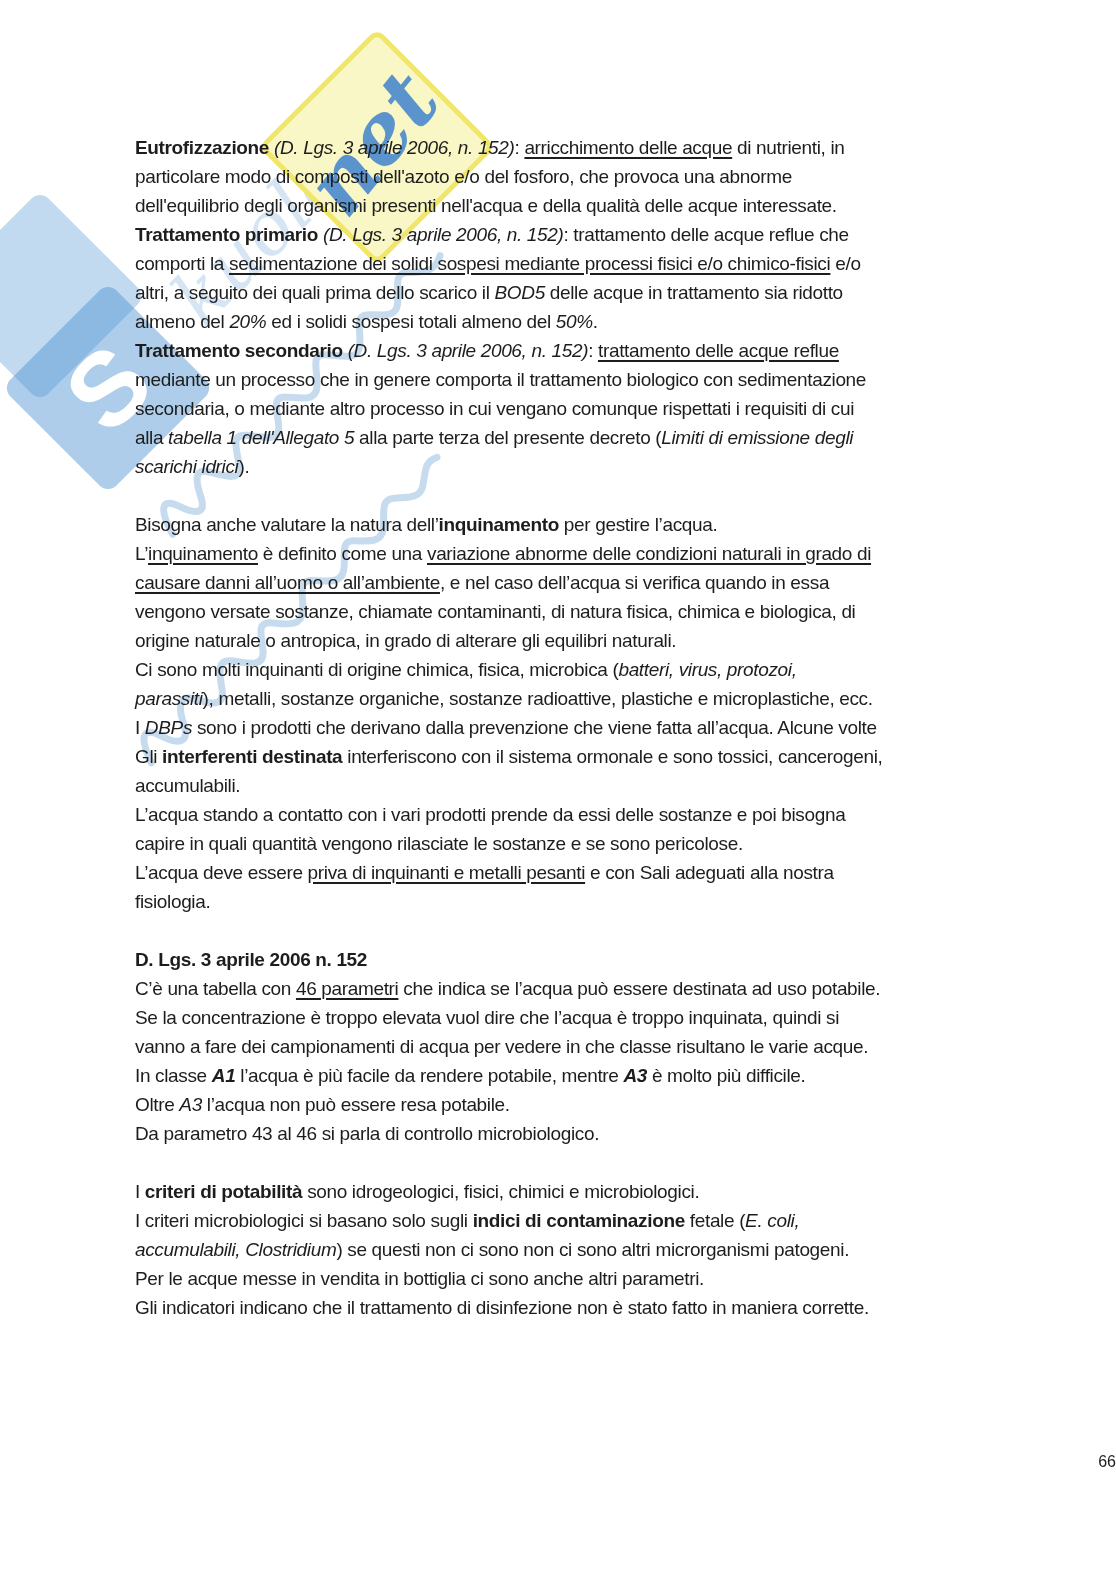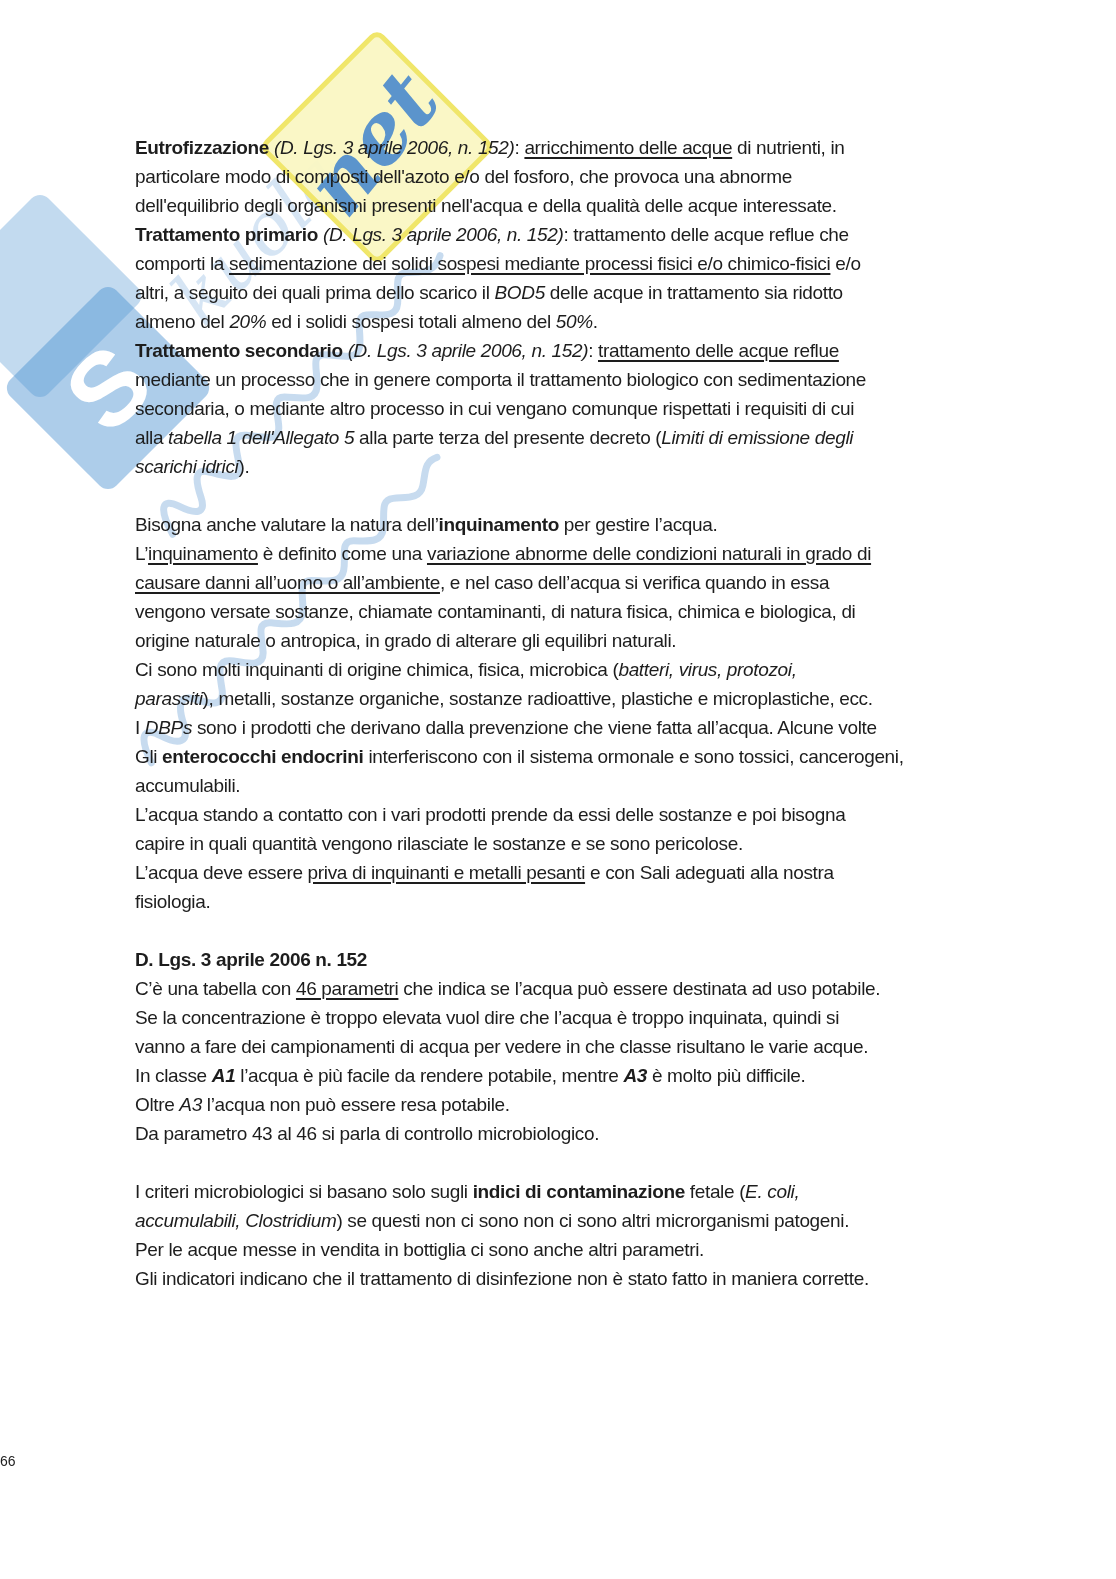--- a/index.html
+++ b/index.html
@@ -77,22 +77,22 @@
   .line span.b{font-weight:bold;}
   .line span.i{font-style:italic;}
   .line span.u{
     text-decoration:underline;
     text-decoration-thickness:2px;
     text-underline-offset:3px;
     margin-top:9px;
   }
   .page-number{
     position:absolute;left:0;top:1453px;width:100%;
-    text-align:left;z-index:2;
-    font-size:14px;color:#1d1d1d;
+    text-align:right;z-index:2;
+    font-size:16px;color:#1d1d1d;
   }
 </style>
 </head>
 <body>
 
 <div class="page">
 
   <div class="watermark" aria-hidden="true">
     <div class="tile tile-blue tile-echo"></div>
     <div class="tile tile-blue tile-s">
@@ -131,35 +131,36 @@
       <div class="line"><span class="i">scarichi idrici</span><span>).</span></div>
       <div class="line"></div>
       <div class="line"><span>Bisogna anche valutare la natura dell’</span><span class="b">inquinamento</span><span> per gestire l’acqua.</span></div>
       <div class="line"><span>L’</span><span class="u">inquinamento</span><span> è definito come una </span><span class="u">variazione abnorme delle condizioni naturali in grado di</span></div>
       <div class="line"><span class="u">causare danni all’uomo o all’ambiente</span><span>, e nel caso dell’acqua si verifica quando in essa</span></div>
       <div class="line"><span>vengono versate sostanze, chiamate contaminanti, di natura fisica, chimica e biologica, di</span></div>
       <div class="line"><span>origine naturale o antropica, in grado di alterare gli equilibri naturali.</span></div>
       <div class="line"><span>Ci sono molti inquinanti di origine chimica, fisica, microbica (</span><span class="i">batteri, virus, protozoi,</span></div>
       <div class="line"><span class="i">parassiti</span><span>), metalli, sostanze organiche, sostanze radioattive, plastiche e microplastiche, ecc.</span></div>
       <div class="line"><span>I </span><span class="i">DBPs</span><span> sono i prodotti che derivano dalla prevenzione che viene fatta all’acqua. Alcune volte</span></div>
-      <div class="line"><span>Gli </span><span class="b">enterococchi endocrini</span><span> interferiscono con il sistema ormonale e sono tossici, cancerogeni,</span></div>
+      <div class="line"><span>Gli </span><span class="b">interferenti destinata</span><span> interferiscono con il sistema ormonale e sono tossici, cancerogeni,</span></div>
       <div class="line"><span>accumulabili.</span></div>
       <div class="line"><span>L’acqua stando a contatto con i vari prodotti prende da essi delle sostanze e poi bisogna</span></div>
       <div class="line"><span>capire in quali quantità vengono rilasciate le sostanze e se sono pericolose.</span></div>
       <div class="line"><span>L’acqua deve essere </span><span class="u">priva di inquinanti e metalli pesanti</span><span> e con Sali adeguati alla nostra</span></div>
       <div class="line"><span>fisiologia.</span></div>
       <div class="line"></div>
       <div class="line"><span class="b">D. Lgs. 3 aprile 2006 n. 152</span></div>
       <div class="line"><span>C’è una tabella con </span><span class="u">46 parametri</span><span> che indica se l’acqua può essere destinata ad uso potabile.</span></div>
       <div class="line"><span>Se la concentrazione è troppo elevata vuol dire che l’acqua è troppo inquinata, quindi si</span></div>
       <div class="line"><span>vanno a fare dei campionamenti di acqua per vedere in che classe risultano le varie acque.</span></div>
       <div class="line"><span>In classe </span><span class="b i">A1</span><span> l’acqua è più facile da rendere potabile, mentre </span><span class="b i">A3</span><span> è molto più difficile.</span></div>
       <div class="line"><span>Oltre </span><span class="i">A3</span><span> l’acqua non può essere resa potabile.</span></div>
       <div class="line"><span>Da parametro 43 al 46 si parla di controllo microbiologico.</span></div>
       <div class="line"></div>
+      <div class="line"><span>I </span><span class="b">criteri di potabilità</span><span> sono idrogeologici, fisici, chimici e microbiologici.</span></div>
       <div class="line"><span>I criteri microbiologici si basano solo sugli </span><span class="b">indici di contaminazione</span><span> fetale (</span><span class="i">E. coli,</span></div>
       <div class="line"><span class="i">accumulabili, Clostridium</span><span>) se questi non ci sono non ci sono altri microrganismi patogeni.</span></div>
       <div class="line"><span>Per le acque messe in vendita in bottiglia ci sono anche altri parametri.</span></div>
       <div class="line"><span>Gli indicatori indicano che il trattamento di disinfezione non è stato fatto in maniera corrette.</span></div>
     </main>
 
   <footer class="page-number">66</footer>
 
 </div>
 

